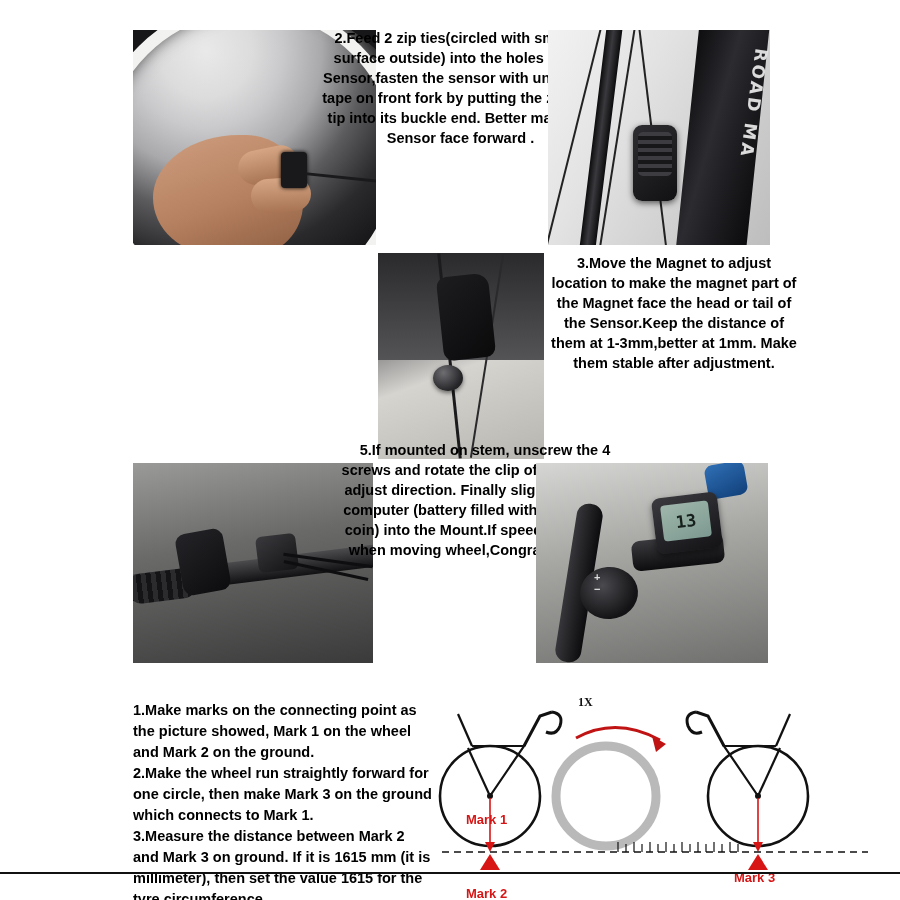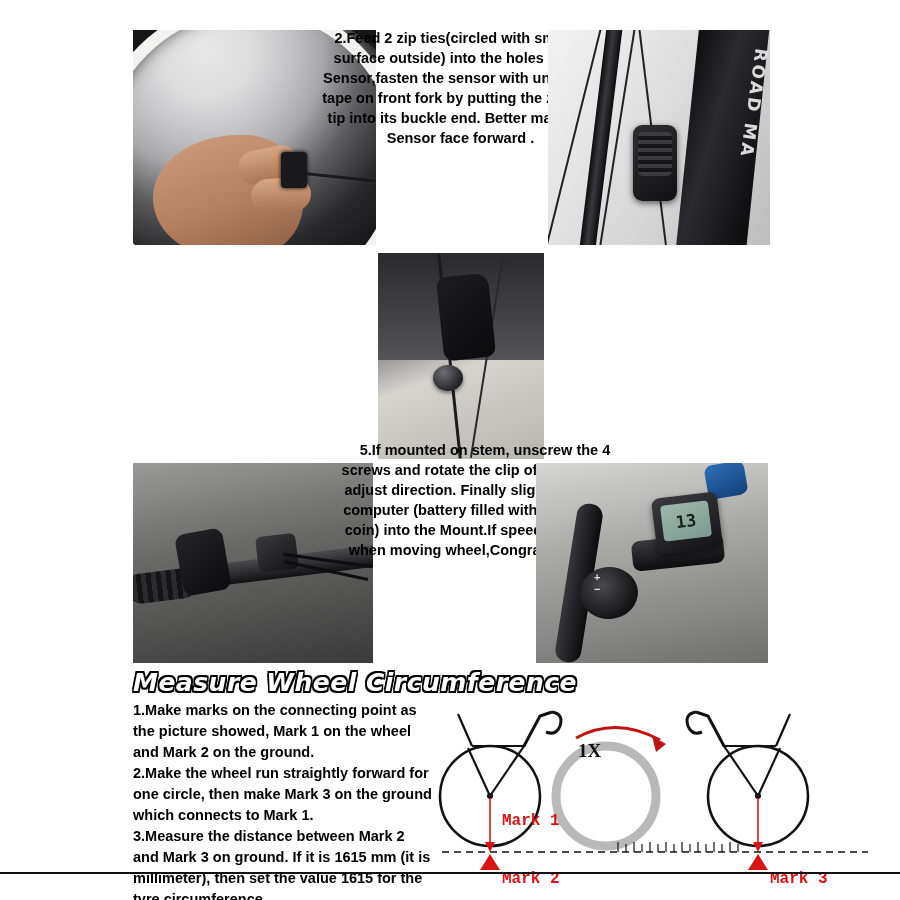--- a/index.html
+++ b/index.html
@@ -252,31 +252,30 @@
   #measure-text {
     position: absolute; left: 133px; top: 700px; width: 300px;
     font-weight: bold; font-size: 14.5px; line-height: 1.45; color: #000;
     white-space: pre-line;
   }
   #measure-diagram {
     position: absolute; left: 428px; top: 694px; width: 452px; height: 190px;
   }
   .mark-label {
     position: absolute;
-    color: #d81515; font-weight: bold; font-size: 16px;
-    font-family: Liberation Mono, monospace;
-    margin-left: 36px;
+    color: #d81515; font-weight: bold; font-size: 13px;
+    font-family: Liberation Sans, sans-serif;
   }
   .bottom-line {
     position: absolute; left: 0; bottom: 26px; width: 900px; height: 2px;
     background: #111;
   }
   .onex {
-    position: absolute; left: 578px; top: 740px;
-    font-weight: bold; font-size: 19px; color: #111;
+    position: absolute; left: 578px; top: 695px;
+    font-weight: bold; font-size: 12px; color: #111;
     font-family: "Liberation Serif", serif;
   }
 </style>
 </head>
 <body>
 
 <div class="page">
 
 
   <div class="photo" id="photo-wheel-sensor">
@@ -304,20 +303,21 @@
 
 
   <div class="photo" id="photo-magnet">
     <div class="darkband"></div>
     <div class="spoke"></div>
     <div class="spoke2"></div>
     <div class="mount"></div>
     <div class="magnet"></div>
   </div>
 
+  <div class="step center" id="step3">3.Move the Magnet to adjust location to make the magnet part of the Magnet face the head or tail of the Sensor.Keep the distance of them at 1-3mm,better at 1mm. Make them stable after adjustment.</div>
 
 
   <div class="photo" id="photo-handlebar">
     <div class="bar"></div>
     <div class="grip"></div>
     <div class="shifter"></div>
     <div class="mountclip"></div>
     <div class="ziptie"></div>
     <div class="ziptie2"></div>
   </div>
@@ -327,21 +327,20 @@
   <div class="photo" id="photo-computer">
     <div class="bar"></div>
     <div class="stem"></div>
     <div class="bluecap"></div>
     <div class="device"></div>
     <div class="lcd">13</div>
     <div class="shifter"></div>
     <div class="plusminus">+<br>−</div>
   </div>
 
-  <div class="section-title" id="title-measure">Measure Wheel Circumference</div>
 
   <div id="measure-text">1.Make marks on the connecting point as the picture showed, Mark 1 on the wheel and Mark 2 on the ground.
 2.Make the wheel run straightly forward for one circle, then make Mark 3 on the ground which connects to Mark 1.
 3.Measure the distance between Mark 2 and Mark 3 on ground. If it is 1615 mm (it is millimeter), then set the value 1615 for the tyre circumference.</div>
 
   <div id="measure-diagram">
     <svg width="452" height="190" viewBox="0 0 452 190">
 
       <g stroke="#111" fill="none" stroke-width="2.6">
         <circle cx="62" cy="102" r="50"></circle>
@@ -392,20 +391,20 @@
           <line x1="294" y1="150" x2="294" y2="158"></line>
         <line x1="302" y1="148" x2="302" y2="158"></line>
           <line x1="310" y1="150" x2="310" y2="158"></line>
       </g>
 
       <polygon points="62,160 52,176 72,176" fill="#d81515"></polygon>
       <polygon points="330,160 320,176 340,176" fill="#d81515"></polygon>
     </svg>
 
     <div class="mark-label" style="left:38px; top:118px;">Mark 1</div>
-    <div class="mark-label" style="left:38px; top:176px;">Mark 2</div>
+    <div class="mark-label" style="left:38px; top:192px;">Mark 2</div>
     <div class="mark-label" style="left:306px; top:176px;">Mark 3</div>
   </div>
 
   <div class="onex">1X</div>
 
   <div class="bottom-line"></div>
 </div>
 
 </body></html>

